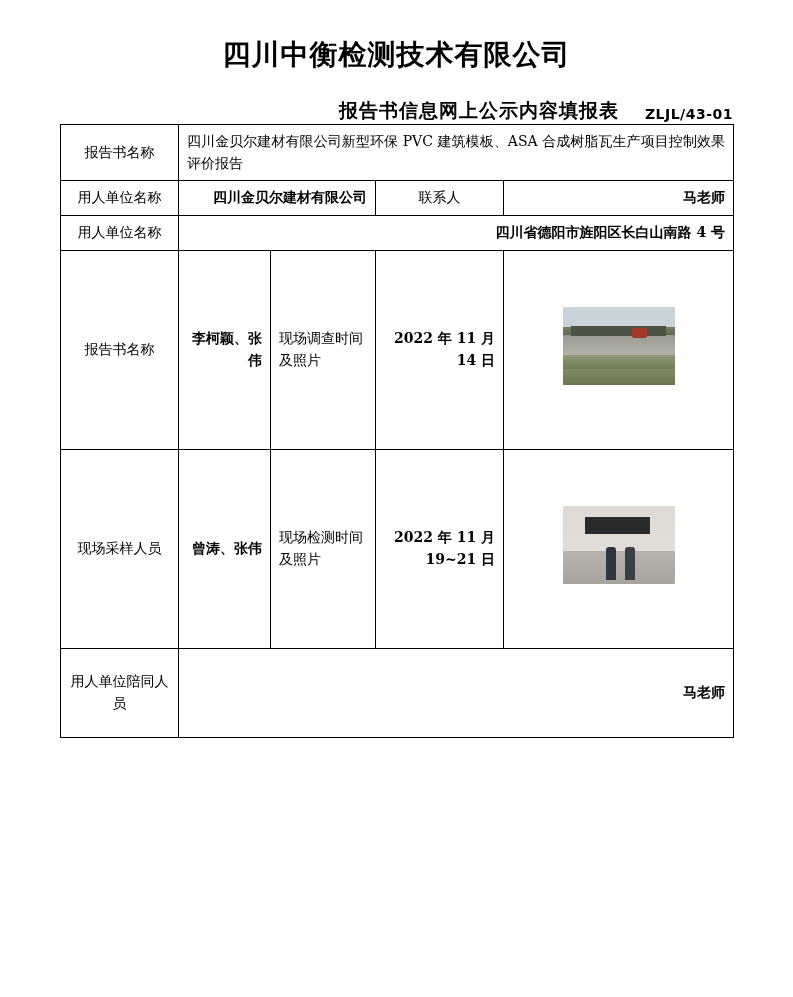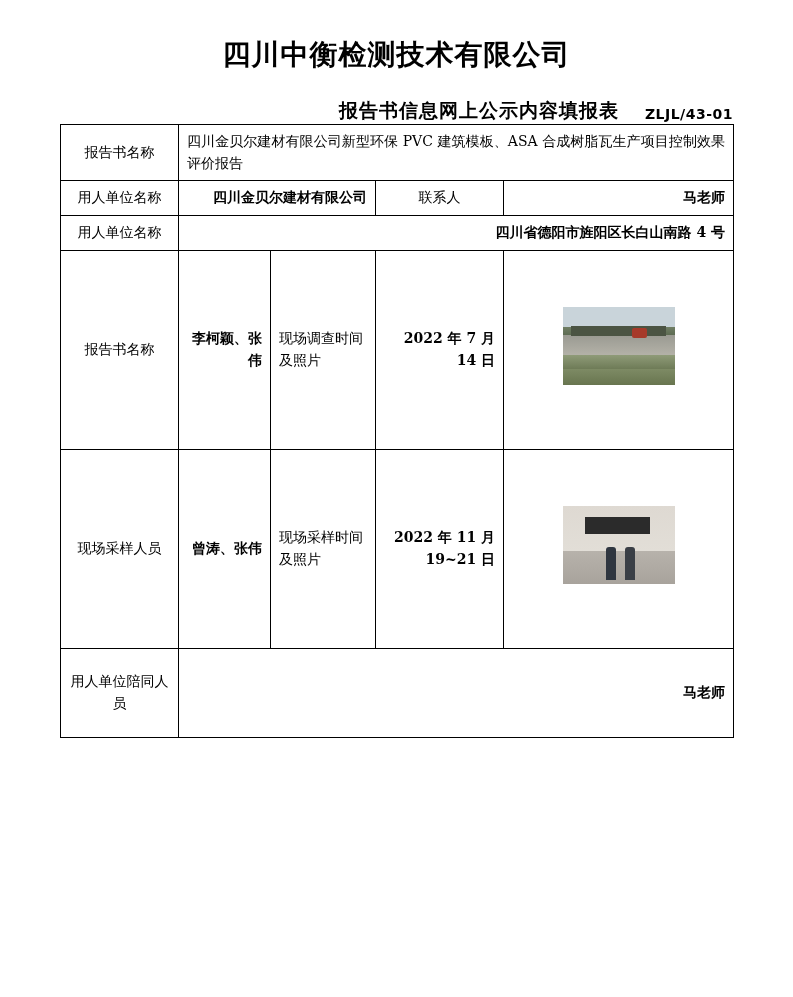--- a/index.html
+++ b/index.html
@@ -213,30 +213,30 @@
       </tr>
       <tr>
         <td class="lbl">用人单位名称</td>
         <td class="val-bold" colspan="4">四川省德阳市旌阳区长白山南路 4 号</td>
       </tr>
 
       <tr>
         <td class="lbl tall">报告书名称</td>
         <td class="val-bold">李柯颖、张伟</td>
         <td class="c">现场调查时间及照片</td>
-        <td class="val-bold">2022 年 7 月 14 日</td>
+        <td class="val-bold">2022 年 11 月 14 日</td>
         <td class="photo-cell">
           <span class="photo photo-site"></span>
         </td>
       </tr>
 
       <tr>
         <td class="lbl tall">现场采样人员</td>
         <td class="val-bold">曾涛、张伟</td>
-        <td class="c">现场采样时间及照片</td>
+        <td class="c">现场检测时间及照片</td>
         <td class="val-bold">2022 年 11 月 19~21 日</td>
         <td class="photo-cell">
           <span class="photo photo-room">
             <span class="p-person a"></span>
             <span class="p-person b"></span>
           </span>
         </td>
       </tr>
 
 

